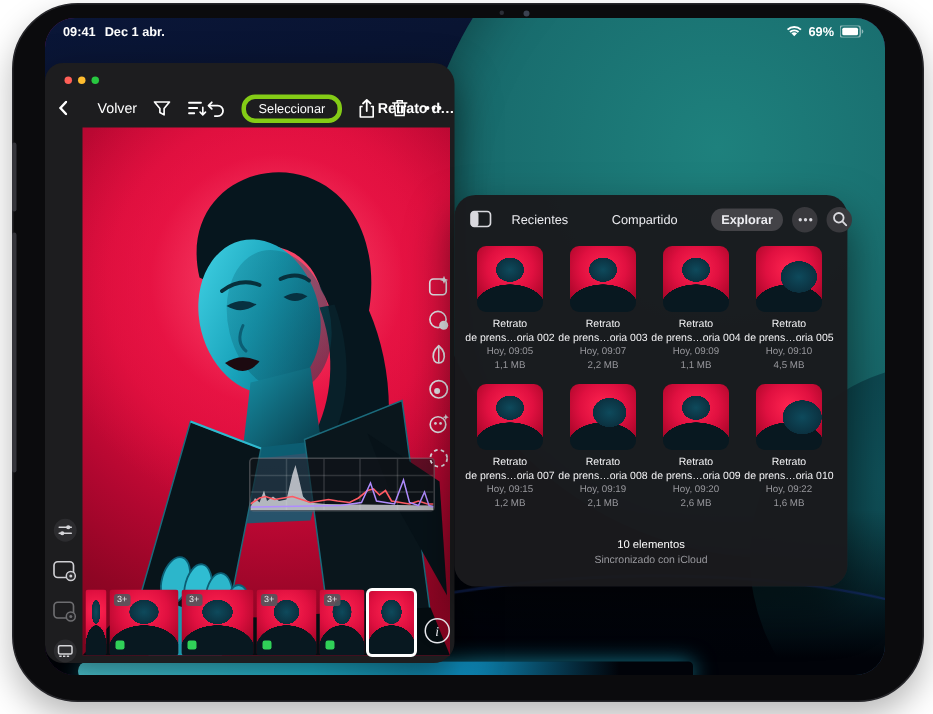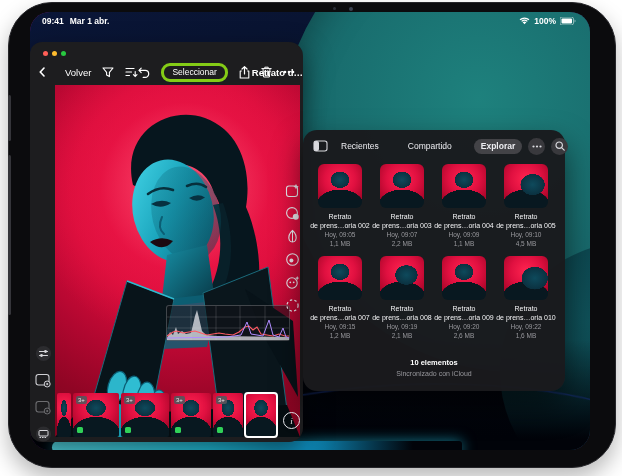--- a/index.html
+++ b/index.html
@@ -86,21 +86,21 @@
   .fgrid{position:absolute;left:6px;top:34px;right:6px;display:flex;flex-wrap:wrap;}
   .fitem{width:62px;margin-bottom:8px;cursor:pointer;}
   .fthumb{width:44px;height:44px;border-radius:6px;margin:0 auto;overflow:hidden;
     background:
       radial-gradient(ellipse 30% 26% at 50% 36%,#0e4a5c 0%,#0b3140 70%,rgba(0,0,0,0) 71%),
       radial-gradient(ellipse 54% 36% at 50% 94%,#081820 0%,#081820 99%,rgba(0,0,0,0) 100%),
       radial-gradient(circle at 50% 34%,#ff2450 0%,#e01040 42%,#a70528 80%,#8c0420 100%);}
   .fname{font-size:7px;line-height:9px;color:#f3f3f5;text-align:center;margin-top:4px;}
   .fmeta{font-size:6.5px;line-height:8px;color:#98989d;text-align:center;margin-top:1px;}
   .ffoot{position:absolute;left:0;bottom:14px;width:100%;text-align:center;}
-  .fcount{font-size:7.5px;font-weight:bold;color:#fff;}
+  .fcount{font-size:7.5px;font-weight:normal;color:#fff;}
   .fsync{font-size:7px;color:#98989d;margin-top:3px;}
 </style>
 </head>
 <body>
 
 <div class="stage">
   <div class="device">
     <div class="side-btn" style="top:92px;height:46px;"></div>
     <div class="side-btn" style="top:152px;height:160px;"></div>
     <div class="cam-dot" style="left:324px;top:4px;width:3px;height:3px;"></div>
@@ -113,29 +113,29 @@
     <div class="wp-band"></div>
     <div class="wp-teal"></div>
     <div class="wp-teal2"></div>
     <div class="wp-arc"></div>
     <div class="wp-fade"></div>
     <div class="wp-cyan"></div>
 
     <div class="statusbar">
       <div class="sb-left">
         <span>09:41</span>
-        <span>Mar 1 abr.</span>
+        <span>Dec 1 abr.</span>
       </div>
       <div class="sb-right">
         <span class="tbicon">
           <svg width="11" height="8" viewBox="0 0 11 8">
               <path d="M5.5 7.2 L3.6 5.2 a3 3 0 0 1 3.8 0 Z M2.2 3.9 a5 5 0 0 1 6.6 0 L7.9 4.8 a3.8 3.8 0 0 0 -4.8 0 Z M.6 2.3 a7.2 7.2 0 0 1 9.8 0 l-.9 .9 a6 6 0 0 0 -8 0 Z" fill="#fff"></path>
             </svg>
         </span>
-        <span>100%</span>
+        <span>69%</span>
         <span class="tbicon">
           <svg width="16" height="8" viewBox="0 0 16 8">
               <rect x="0" y="0" width="13.5" height="8" rx="2" fill="none" stroke="#fff" stroke-width="1" opacity=".5"></rect>
               <rect x="1.5" y="1.5" width="10.5" height="5" rx="1" fill="#fff"></rect>
               <path d="M14.5 2.5 v3 a1.6 1.6 0 0 0 0 -3" fill="#fff" opacity=".5"></path>
             </svg>
         </span>
       </div>
     </div>
 

